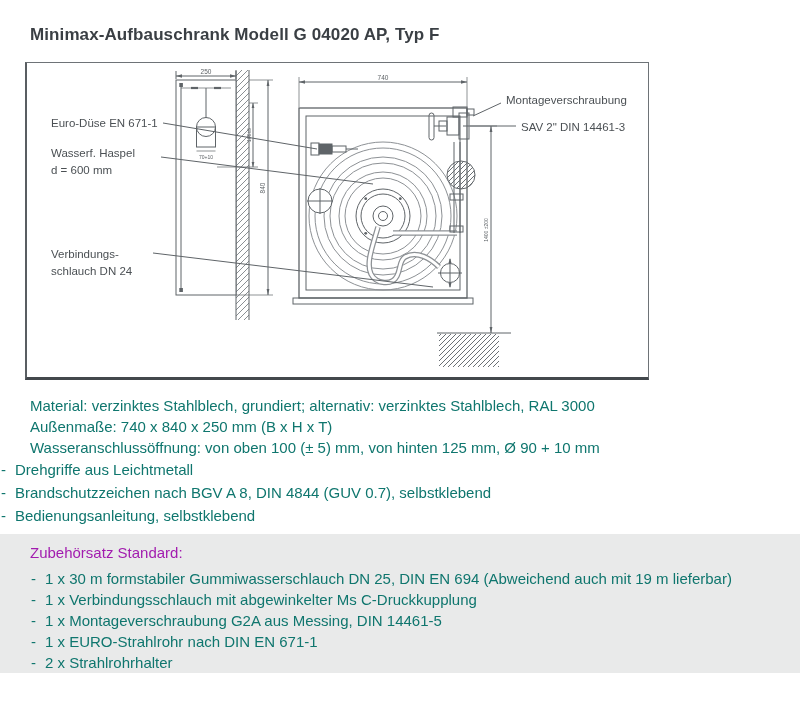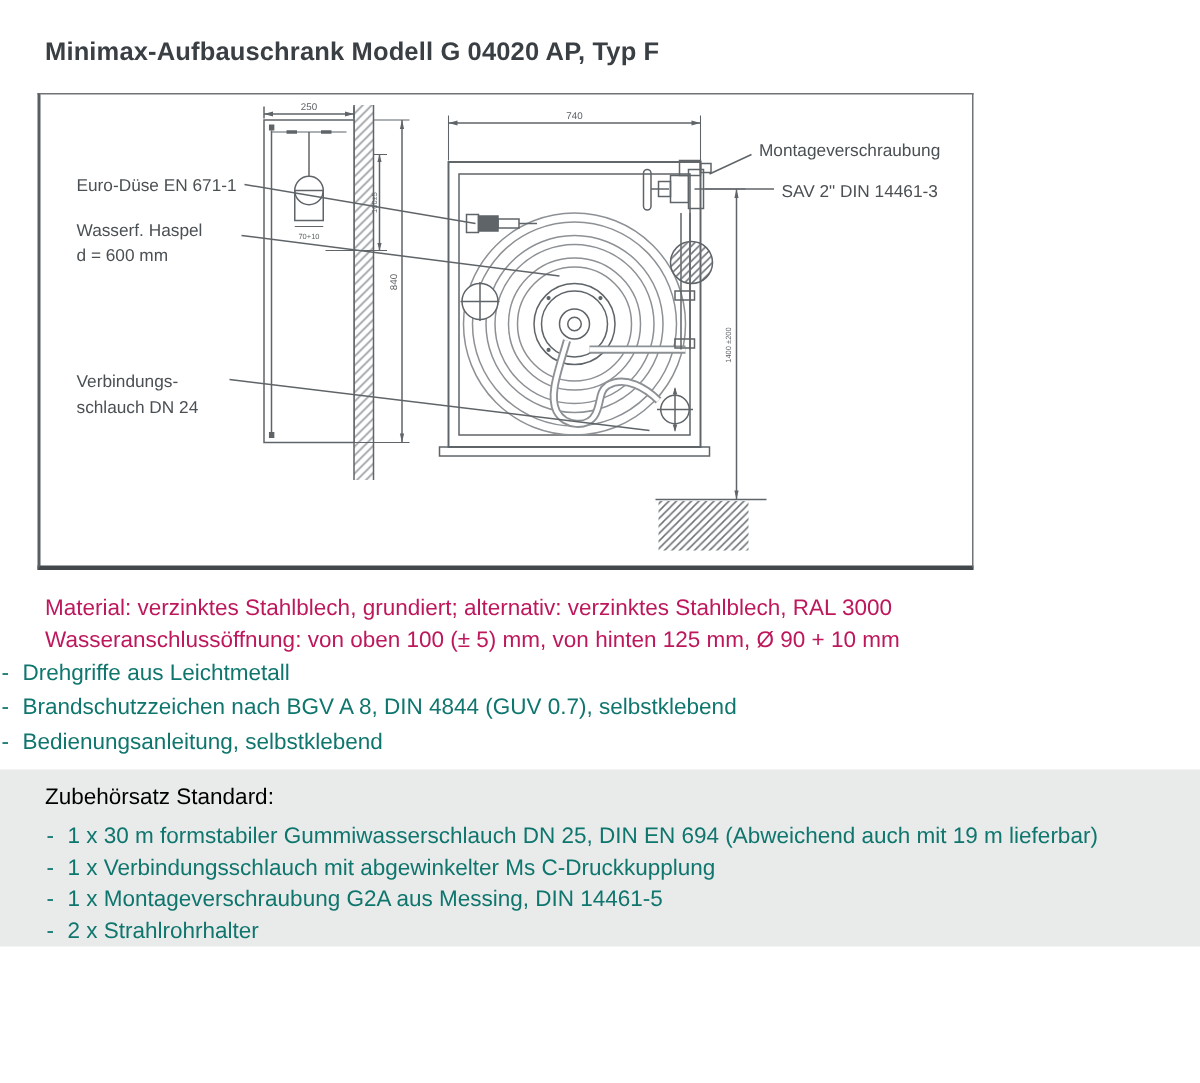--- a/index.html
+++ b/index.html
@@ -2,29 +2,29 @@
 <html><head>
 <meta charset="utf-8">
 <style>
   html,body{margin:0;padding:0;width:800px;height:722px;overflow:hidden;background:#fff;
     font-family:"Liberation Sans","DejaVu Sans",sans-serif;}
   .page{width:800px;height:620px;position:relative;display:flex;flex-direction:column;}
   h1.title{margin:24px 0 0 30px;font-size:17px;font-weight:bold;color:#3a3f44;line-height:22px;letter-spacing:.1px;}
   .panel{margin:16px 0 0 25px;width:621px;height:314px;background:#fff;
     border:1px solid #6e7377;border-bottom:3px solid #43484c;border-left:2px solid #595e62;}
   .panel svg{display:block;}
-  .specs{margin:15px 16px 0 30px;font-size:15px;color:#be185d;line-height:21px;}
+  .specs{margin:15px 16px 0 30px;font-size:15px;color:#0f766e;line-height:21px;}
   .specs div{white-space:nowrap;}
   ul.dash{list-style:none;margin:0;padding:0;font-size:15px;color:#0f766e;}
   ul.dash li{position:relative;padding-left:15px;white-space:nowrap;}
   ul.dash li::before{content:"-";position:absolute;left:1px;top:0;}
   .features{margin:11px 0 0 30px;}
   .features li{line-height:23px;}
   .accessories{margin-top:7px;background:#e9eaea;flex:1;padding:9px 30px 0 30px;}
-  .accessories .acc-head{font-size:15px;color:#000000;line-height:20px;margin:0 0 5px 0;}
+  .accessories .acc-head{font-size:15px;color:#a21caf;line-height:20px;margin:0 0 5px 0;}
   .accessories li{line-height:21px;}
   svg text{font-family:"Liberation Sans","DejaVu Sans",sans-serif;}
   .lbl{font-size:11.5px;fill:#4b5054;}
   .dim{font-size:6.5px;fill:#5d6266;}
   .dims{font-size:5px;fill:#5d6266;}
 </style>
 </head>
 <body>
 
 <div class="page">
@@ -205,34 +205,36 @@
       <text class="dims" x="179" y="96" text-anchor="middle">70+10</text>
       <text class="dims" x="224" y="72" text-anchor="middle" transform="rotate(-90 224 72)">100±5</text>
       <text class="dim" x="237.5" y="125" text-anchor="middle" transform="rotate(-90 237.5 125)">840</text>
       <text class="dims" x="460.5" y="167" text-anchor="middle" transform="rotate(-90 460.5 167)">1400 ±200</text>
     </svg>
   </div>
 
   <div class="specs">
 
   <div>Material: verzinktes Stahlblech, grundiert; alternativ: verzinktes Stahlblech, RAL 3000</div>
+      <div>Außenmaße: 740 x 840 x 250 mm (B x H x T)</div>
       <div>Wasseranschlussöffnung: von oben 100 (± 5) mm, von hinten 125 mm, Ø 90 + 10 mm</div>
     </div>
 
   <ul class="dash features">
 
   <li><span>Drehgriffe aus Leichtmetall</span></li>
       <li><span>Brandschutzzeichen nach BGV A 8, DIN 4844 (GUV 0.7), selbstklebend</span></li>
       <li><span>Bedienungsanleitung, selbstklebend</span></li>
     </ul>
 
   <div class="accessories">
     <p class="acc-head">Zubehörsatz Standard:</p>
     <ul class="dash">
 
         <li><span>1 x 30 m formstabiler Gummiwasserschlauch DN 25, DIN EN 694 (Abweichend auch mit 19 m lieferbar)</span></li>
         <li><span>1 x Verbindungsschlauch mit abgewinkelter Ms C-Druckkupplung</span></li>
         <li><span>1 x Montageverschraubung G2A aus Messing, DIN 14461-5</span></li>
+        <li><span>1 x EURO-Strahlrohr nach DIN EN 671-1</span></li>
         <li><span>2 x Strahlrohrhalter</span></li>
       </ul>
   </div>
 
 </div>
 
 </body></html>

